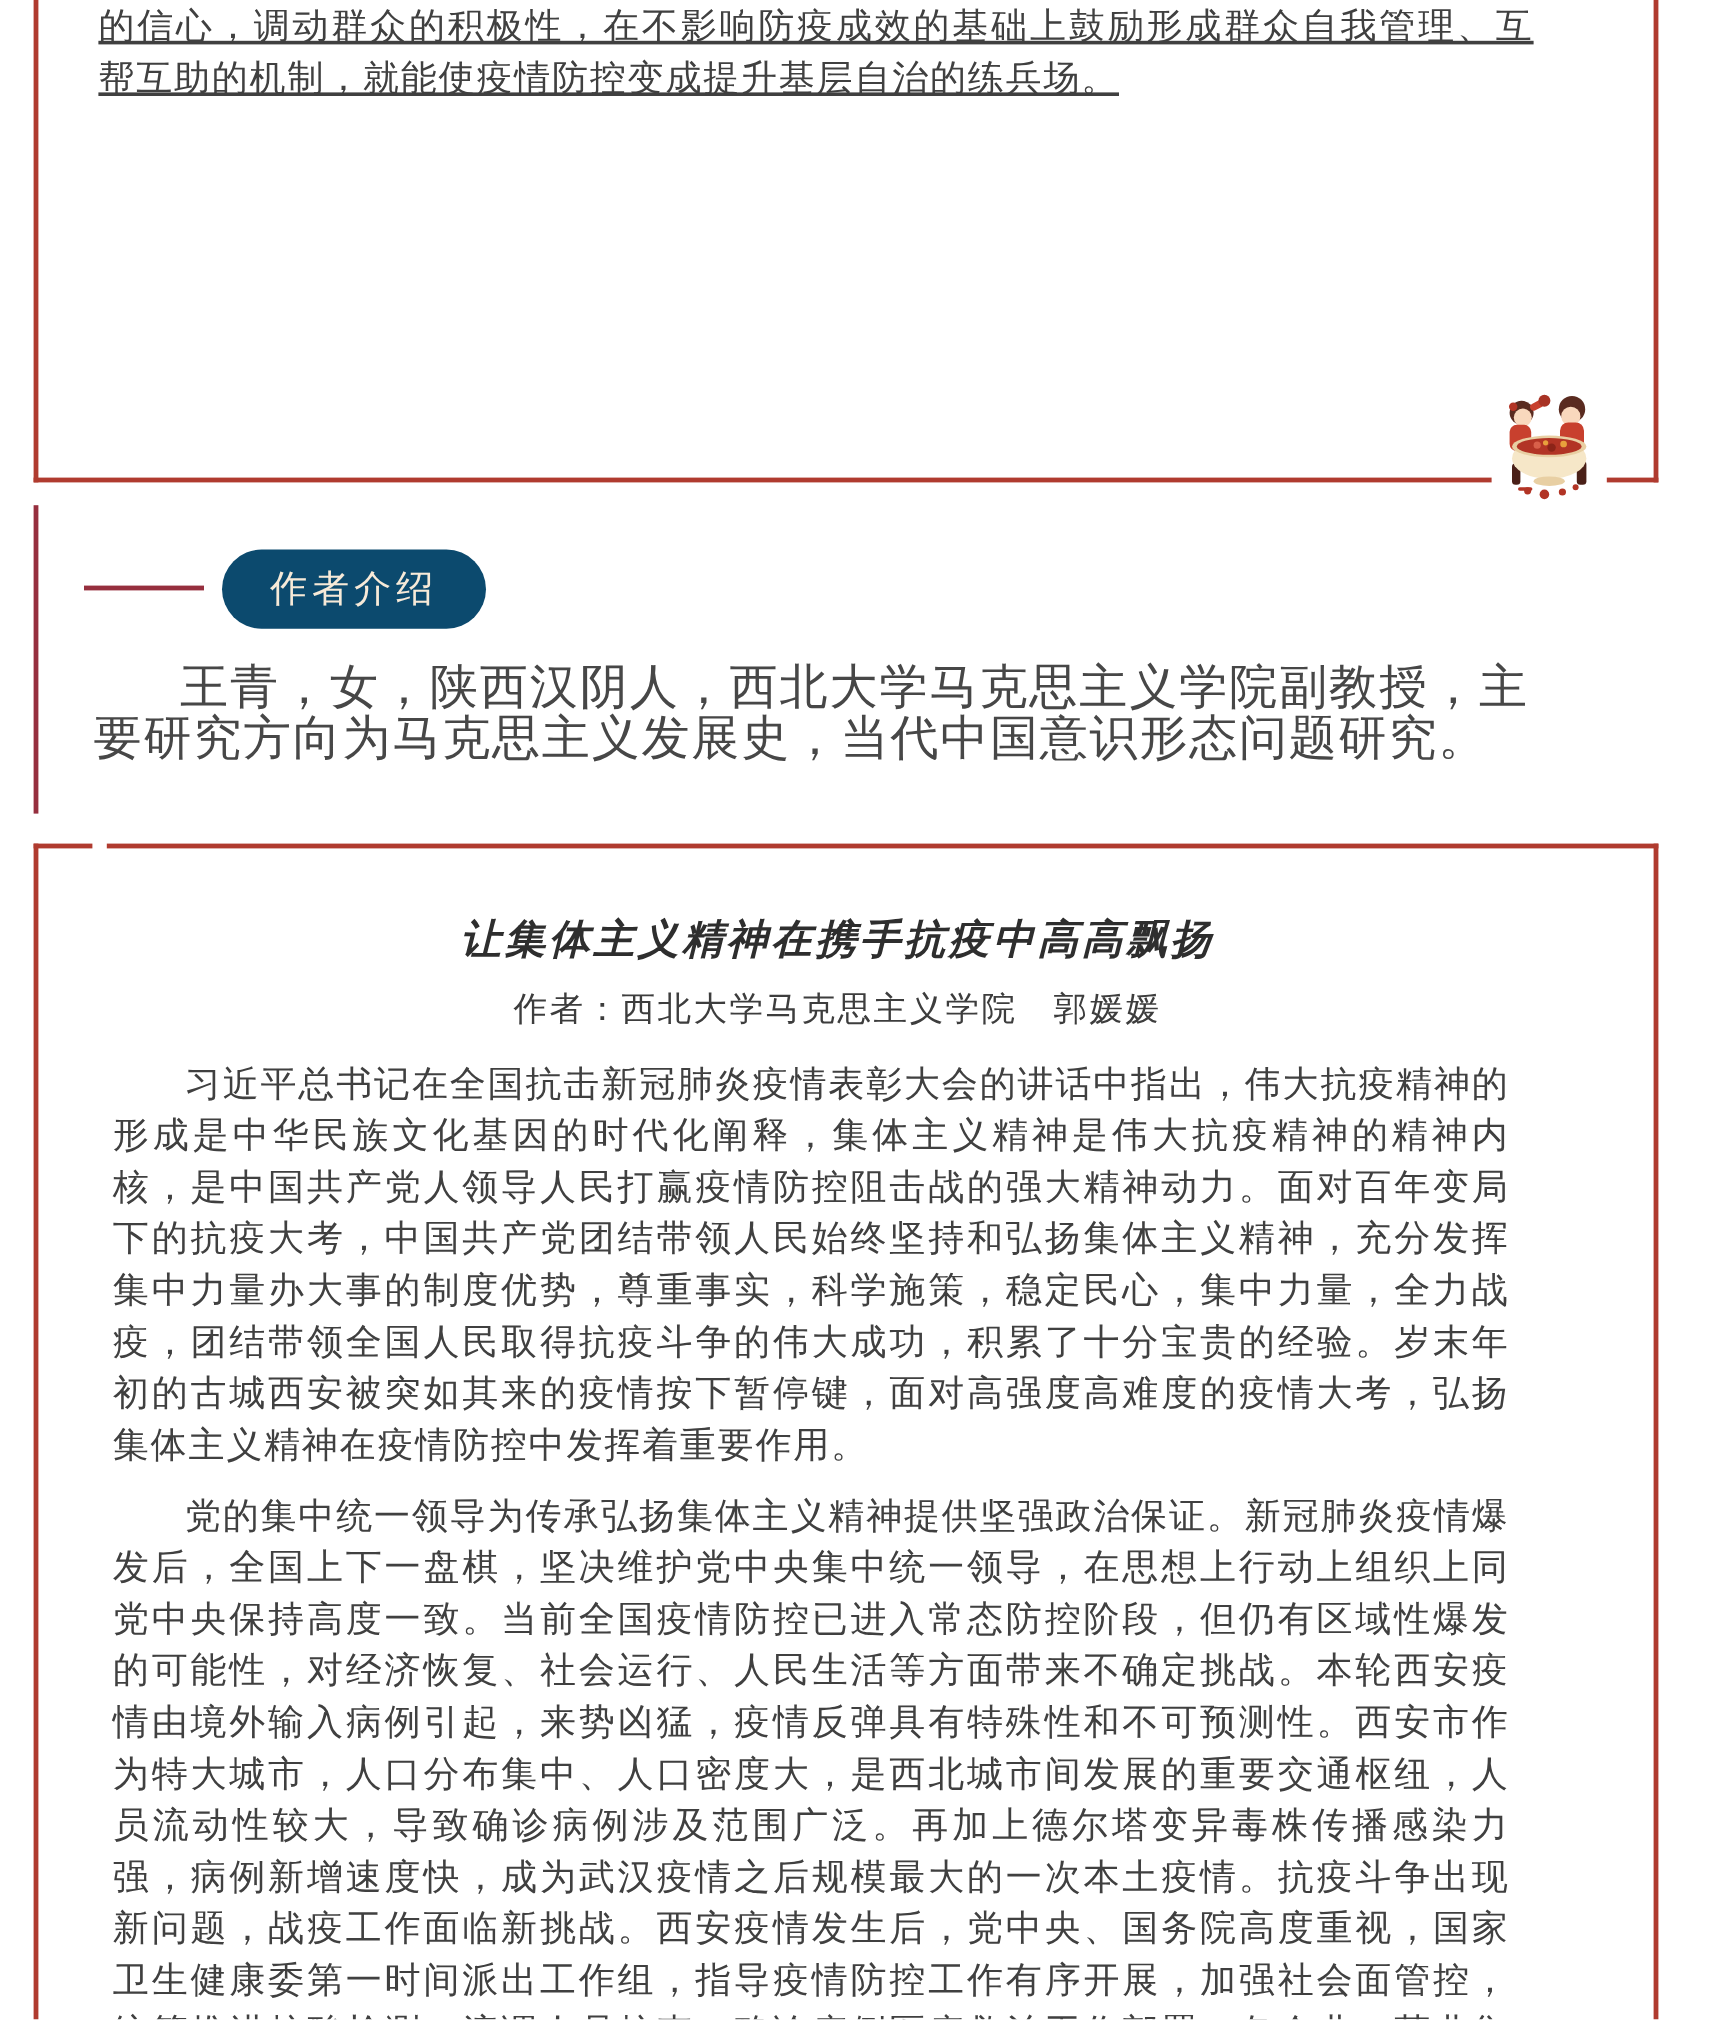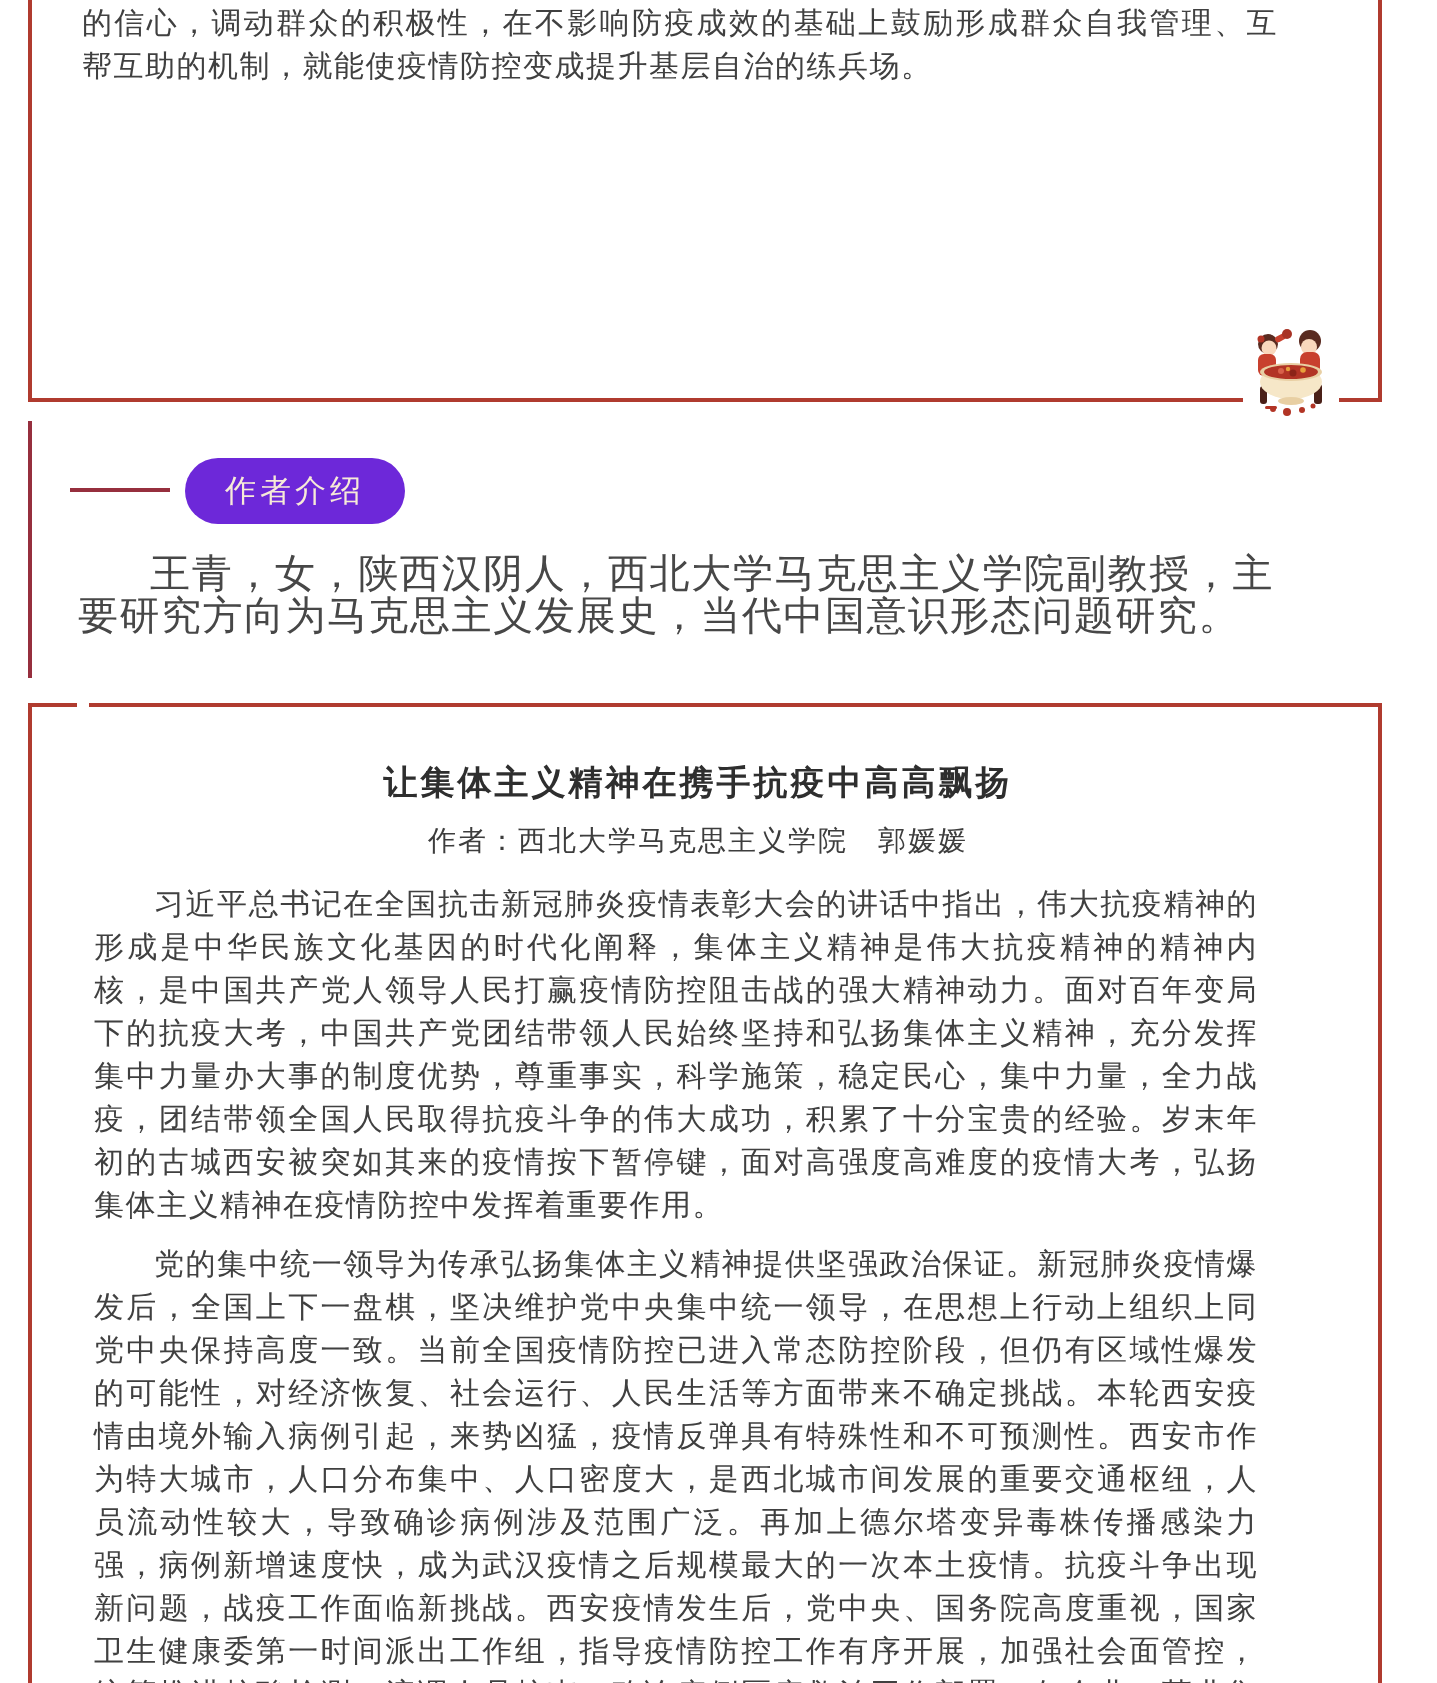--- a/index.html
+++ b/index.html
@@ -11,57 +11,57 @@
   }
   
   .box1 {
     position:absolute; left:28px; top:-6px; width:1354px; height:408px;
     border:4px solid #b03b2f; border-top:none; box-sizing:border-box;
     background:#ffffff;
   }
   .box1-text {
     position:absolute; left:50px; top:8px; width:1196px;
     font-size:30px; line-height:42.5px; letter-spacing:1.5px;
-    text-align:justify; color:#404040;
+    text-align:justify; color:#404040;text-decoration:underline;
   }
   .box1-text p { margin:0; }
   .box1-text p.indent { text-indent:2em; }
 
   
   .sticker-wrap {
     position:absolute; left:1243px; top:326px; width:96px; height:92px;
     background:#ffffff; display:flex; align-items:center; justify-content:center;
   }
 
   
   .vline   { position:absolute; left:28px;  top:421px; width:4px;  height:257px; background:#962f3e; }
   .dash    { position:absolute; left:70px;  top:488px; width:100px; height:4px;  background:#962f3e; }
   .badge {
     position:absolute; left:185px; top:458px; width:220px; height:66px;
-    background:#6d28d9; border-radius:33px; color:#f7ead8;
+    background:#0c4a6e; border-radius:33px; color:#f7ead8;
     display:flex; align-items:center; justify-content:center;
     font-size:31px; letter-spacing:4px;
   }
   .bio {
     position:absolute; left:78px; top:552px; width:1196px;
     font-size:40px; line-height:42px; letter-spacing:1.5px;
     text-align:justify; text-indent:1.8em; color:#474747; margin:0;
   }
 
   
   .box2 {
     position:absolute; left:28px; top:703px; width:1354px; height:1060px;
     border:4px solid #b03b2f; border-bottom:none; box-sizing:border-box;
     background:#ffffff;
   }
   .box2-gap { position:absolute; left:77px; top:701px; width:12px; height:8px; background:#ffffff; }
   .art-title {
     position:absolute; left:50px; top:760px; width:1296px;
     text-align:center; font-family:"Liberation Serif","DejaVu Serif",serif;
-    font-weight:bold; font-size:34px; letter-spacing:3px; color:#2e2e2e; margin:0;
+    font-weight:bold; font-size:34px; letter-spacing:3px; color:#2e2e2e; margin:0;font-style:italic;
   }
   .art-byline {
     position:absolute; left:50px; top:822px; width:1296px;
     text-align:center; font-size:28px; letter-spacing:2px; color:#3d3d3d; margin:0;
   }
   .art-body {
     position:absolute; left:78px; top:866px; width:1196px;
     font-size:30px; line-height:43px; letter-spacing:1.5px;
     text-align:justify; color:#404040;
   }

